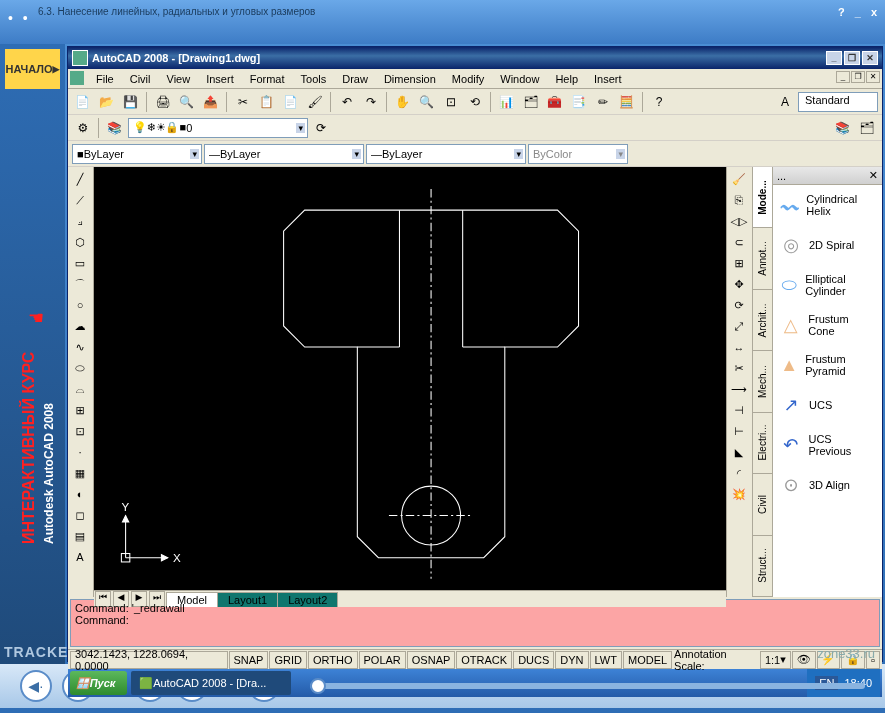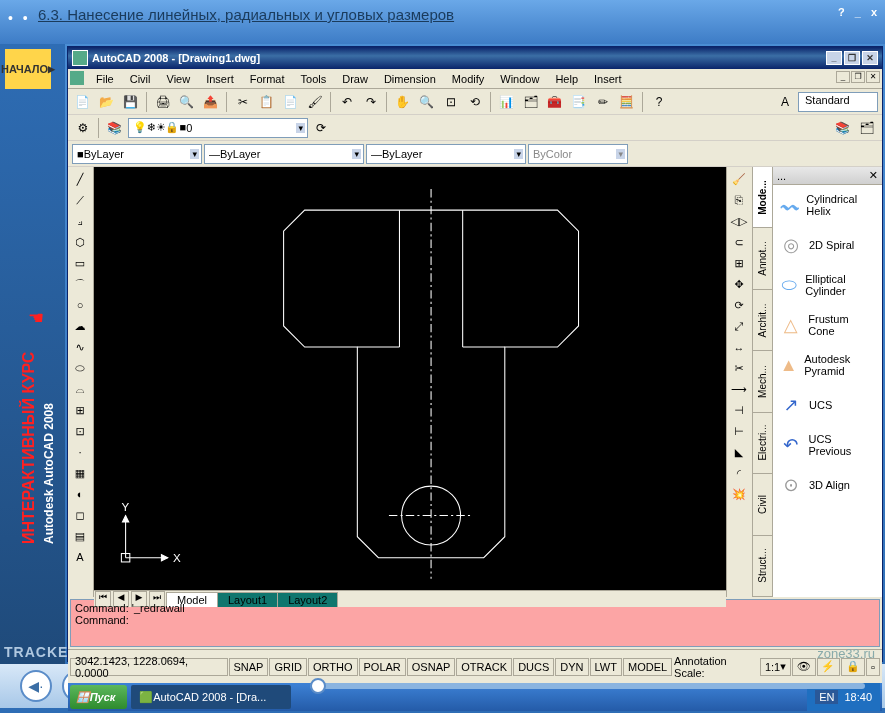--- a/index.html
+++ b/index.html
@@ -3,26 +3,26 @@
 <meta charset="utf-8">
 <style>
 * { margin: 0; padding: 0; box-sizing: border-box; font-family: Tahoma, Arial, sans-serif; font-size: 11px; }
 body { background: #fff; width: 885px; height: 713px; overflow: hidden; position: relative; }
 
 .outer-frame { width: 885px; height: 713px; background: linear-gradient(#4b8fd6, #2e6db5); position: relative; }
 .outer-titlebar { height: 44px; background: linear-gradient(#6aa8e8, #3d7cc6); display: flex; align-items: flex-start; padding: 4px 8px; color: #fff; }
 .outer-titlebar .dots { width: 30px; font-size: 14px; letter-spacing: 3px; padding-top:6px; }
 .outer-title-texts { flex: 1; }
 .outer-title-main { font-weight: bold; font-size: 13px; }
-.outer-title-sub { font-size: 15px; color: #1a3b5c; margin-top:2px;text-decoration:underline;}
+.outer-title-sub { font-size: 10px; color: #1a3b5c; margin-top:2px;}
 .outer-title-ctrl { display:flex; gap:10px; font-size:16px; font-weight:bold; padding-top:2px;}
 .outer-body { display: flex; height: 620px; }
 
 .left-sidebar { width: 65px; background: linear-gradient(#2e6db5, #1f4a7a); position: relative; }
-.nachalo-btn { width: 46px; height: 40px; background: #ffd54a; margin: 5px; display:flex; align-items:center; justify-content:center; font-size:9px; font-weight:bold; color:#333; cursor:pointer;}
+.nachalo-btn { width: 55px; height: 40px; background: #ffd54a; margin: 5px; display:flex; align-items:center; justify-content:center; font-size:9px; font-weight:bold; color:#333; cursor:pointer;}
 .vert-text { position:absolute; left: 8px; bottom: 40px; transform: rotate(-90deg); transform-origin: left bottom; white-space:nowrap; font-size:16px; font-weight:bold; }
 .vert-text-1 { color: #ff2020; left: 38px; bottom: 120px;}
 .vert-text-2 { color: #fff; font-size: 12px; left: 56px; bottom: 120px; }
 .hand-icon { position:absolute; left: 28px; bottom: 335px; color:#ff2020; font-size:18px;}
 .tracker { position:absolute; left:4px; bottom:4px; color:#b0c8e0; font-size:14px; font-weight:bold; letter-spacing:1px;}
 
 .inner-area { flex: 1; padding: 2px; }
 .acad-window { background: #ece9d8; border: 1px solid #0a246a; height: 616px; position:relative;}
 .acad-titlebar { height: 22px; background: linear-gradient(#0a246a, #3b6ea5 40%, #0a246a); color:#fff; display:flex; align-items:center; padding:0 4px; font-weight:bold;}
 .acad-titlebar .icon { width:16px; height:16px; background:#5a8; margin-right:4px; border:1px solid #fff;}
@@ -63,21 +63,21 @@
 .vtab span { transform: rotate(-90deg); white-space:nowrap; font-size:10px;}
 .vtab.active { background:#fff; font-weight:bold;}
 
 .palette { width:110px; background:#fff; border-left:1px solid #aca899; overflow:hidden;}
 .palette-header { height:18px; background:linear-gradient(#e8e8e8,#d0d0d0); border-bottom:1px solid #aca899; display:flex; align-items:center; justify-content:space-between; padding:0 4px; font-size:10px;}
 .palette-item { display:flex; align-items:center; gap:6px; padding:8px 6px; font-size:10px; cursor:pointer;}
 .palette-item .picon { width:24px; height:24px; display:flex; align-items:center; justify-content:center; font-size:18px;}
 
 .command-area { height:48px; background:#fca5a5; border:1px solid #7f9db9; margin:2px; font-family:monospace; font-size:12px; padding:2px 4px; overflow:hidden;}
 
-.statusbar { height:34px; background:#ece9d8; display:flex; align-items:center; border-top:1px solid #aca899; padding:0 2px; gap:1px; font-size:10px;}
+.statusbar { height:20px; background:#ece9d8; display:flex; align-items:center; border-top:1px solid #aca899; padding:0 2px; gap:1px; font-size:10px;}
 .sb-cell { border:1px solid #aca899; padding:1px 4px; height:18px; display:flex; align-items:center; background:#ece9d8;}
 .sb-spacer { flex:1; }
 
 .taskbar { height:28px; background:linear-gradient(#3d82d6,#245ba8); display:flex; align-items:center; padding:0 2px; gap:4px;}
 .start-btn { height:24px; background:linear-gradient(#5cb85c,#2e8b2e); color:#fff; font-weight:bold; padding:0 12px 0 6px; border-radius:3px; display:flex; align-items:center; cursor:pointer; font-style:italic;}
 .task-item { height:24px; background:#1f4a7a; color:#fff; padding:0 8px; display:flex; align-items:center; border-radius:2px; cursor:pointer; min-width:160px;}
 .tray { margin-left:auto; display:flex; align-items:center; gap:6px; background:#1f6fc0; padding:0 8px; height:28px; color:#fff;}
 
 .player-bar { height:44px; background:linear-gradient(#d8e8f8,#a8c8e8); display:flex; align-items:center; padding:0 20px; gap:10px;}
 .player-btn { width:32px; height:32px; border-radius:50%; border:2px solid #5a8cc8; background:#fff; display:flex; align-items:center; justify-content:center; color:#3b6ea5; font-size:14px; cursor:pointer;}
@@ -318,21 +318,21 @@
             <div class="palette-item">
                 <span class="picon" style="color:#6ae">⬭</span>
                 <span>Elliptical Cylinder</span>
               </div>
             <div class="palette-item">
                 <span class="picon" style="color:#eb8">△</span>
                 <span>Frustum Cone</span>
               </div>
             <div class="palette-item">
                 <span class="picon" style="color:#eb8">▲</span>
-                <span>Autodesk Pyramid</span>
+                <span>Frustum Pyramid</span>
               </div>
             <div class="palette-item">
                 <span class="picon" style="color:#36c">↗</span>
                 <span>UCS</span>
               </div>
             <div class="palette-item">
                 <span class="picon" style="color:#36c">↶</span>
                 <span>UCS Previous</span>
               </div>
             <div class="palette-item">

